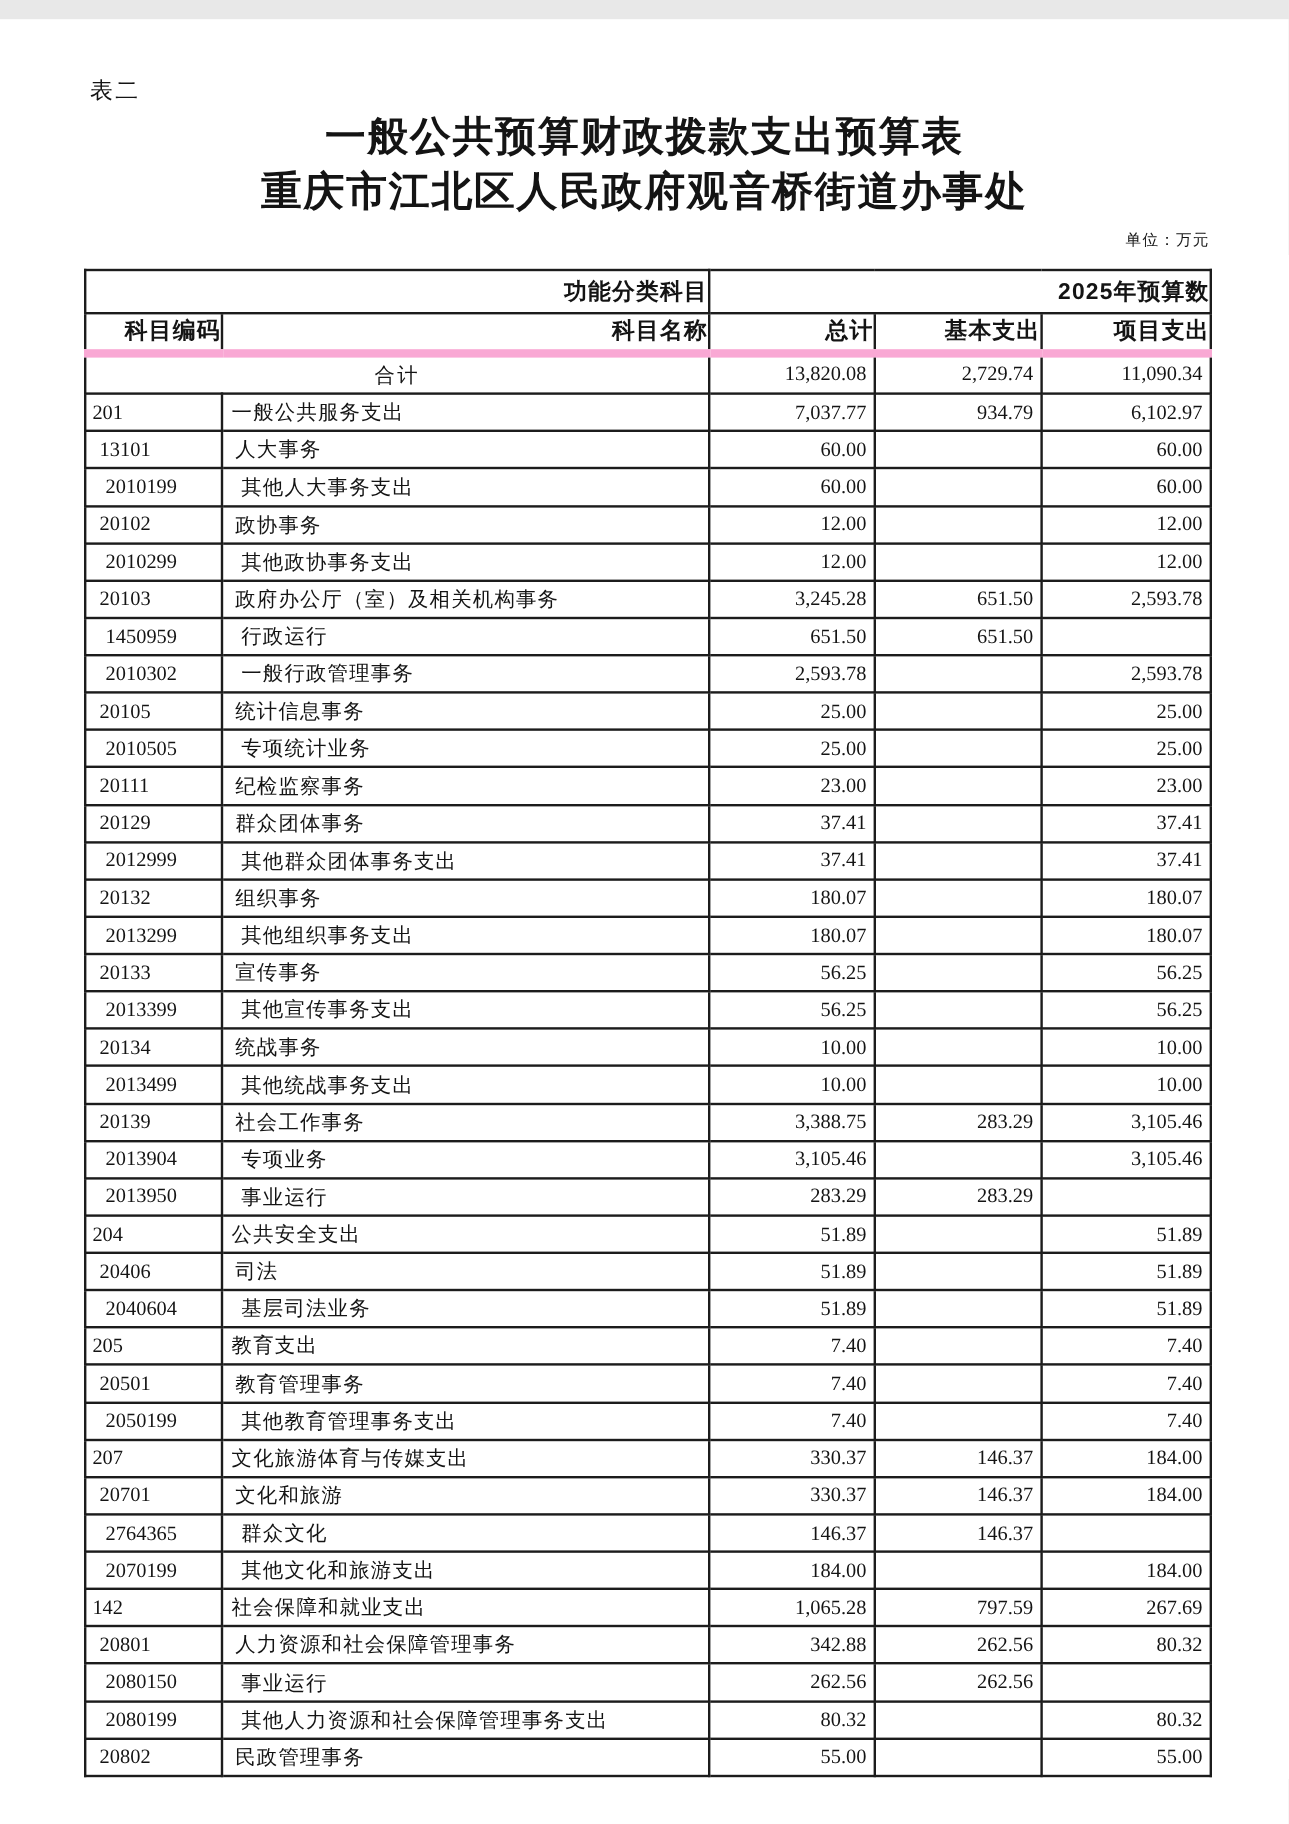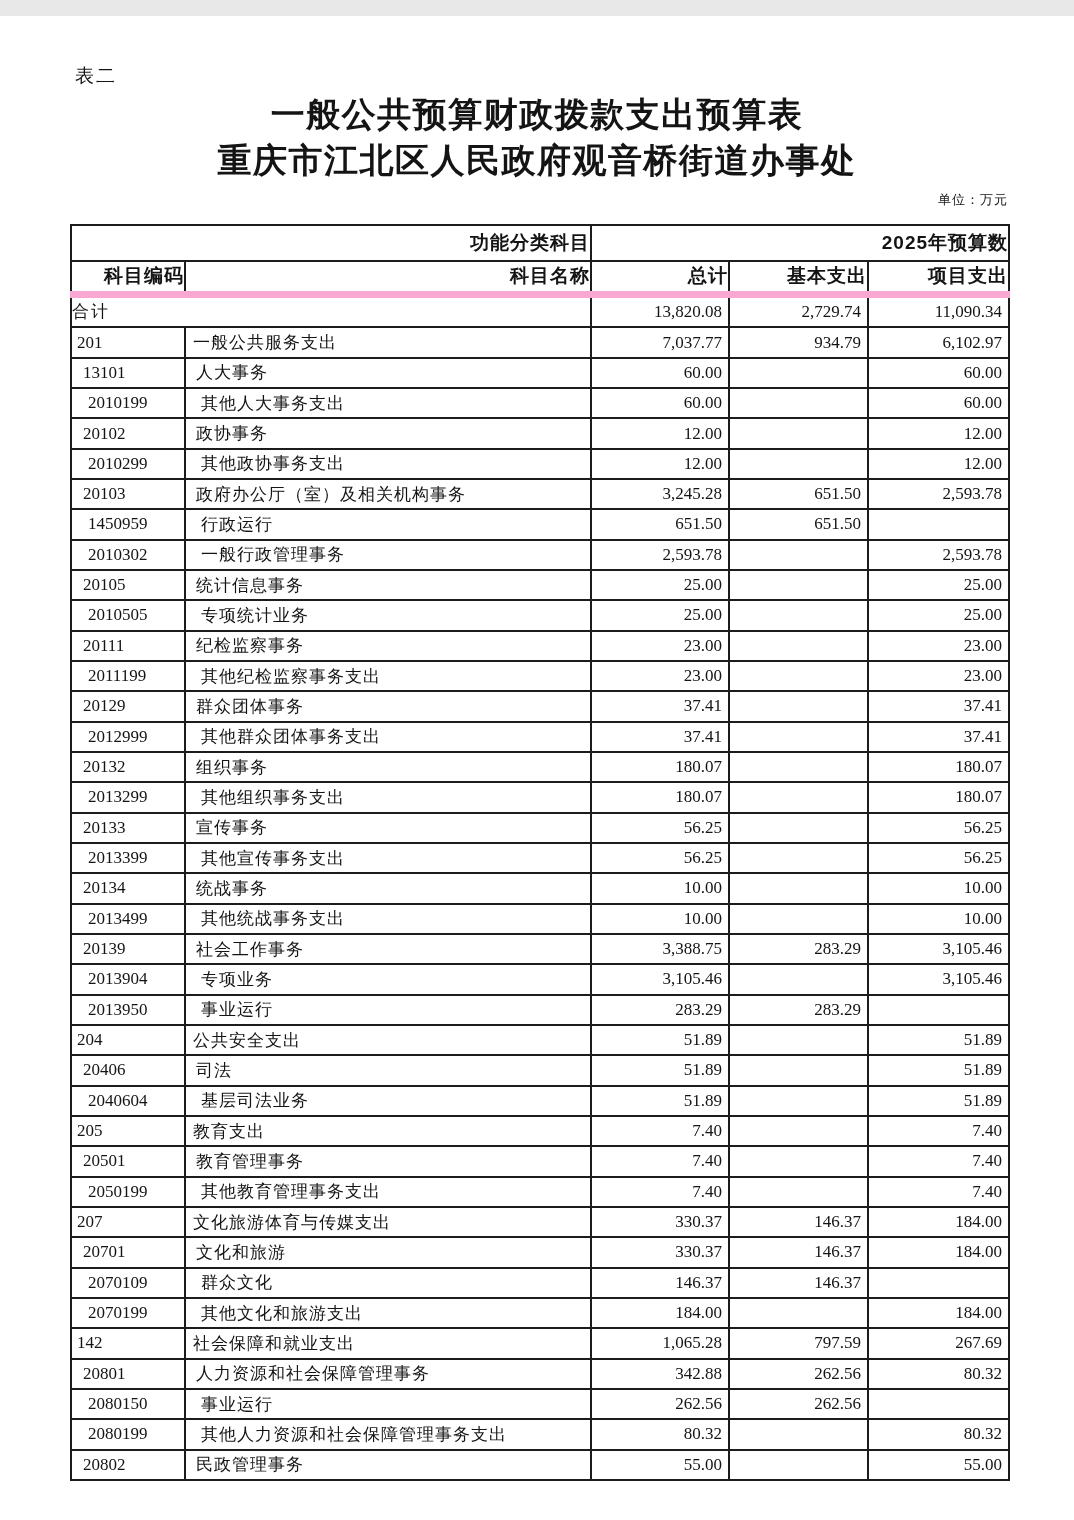--- a/index.html
+++ b/index.html
@@ -45,21 +45,21 @@
   tr.hdr2 { height:33px; }
   tr.hdr2 th { border-bottom:7px solid #f9a8d4; }
   .budget td { font-size:17px; }
   td.num { text-align:right; padding-right:6px; font-size:17px; }
   td.code { text-align:left; padding-left:5px; }
   td.name { text-align:left; padding-left:7px; letter-spacing:1px; }
   td.code.lvl2 { padding-left:11px; }
   td.code.lvl3 { padding-left:16px; }
   td.name.lvl2 { padding-left:10px; }
   td.name.lvl3 { padding-left:15px; }
-  td.total-label { letter-spacing:2px; }
+  td.total-label { text-align:center; letter-spacing:2px; }
 </style>
 </head>
 <body>
 
 <div class="page">
 
   <div class="table-label">表二</div>
 
   <div class="doc-title">
     <div>一般公共预算财政拨款支出预算表</div>
@@ -168,27 +168,20 @@
           <td class="num">25.00</td>
         </tr>
         <tr>
           <td class="code lvl2">20111</td>
           <td class="name lvl2">纪检监察事务</td>
           <td class="num">23.00</td>
           <td class="num"></td>
           <td class="num">23.00</td>
         </tr>
         <tr>
-          <td class="code lvl3">2011199</td>
-          <td class="name lvl3">其他纪检监察事务支出</td>
-          <td class="num">23.00</td>
-          <td class="num"></td>
-          <td class="num">23.00</td>
-        </tr>
-        <tr>
           <td class="code lvl2">20129</td>
           <td class="name lvl2">群众团体事务</td>
           <td class="num">37.41</td>
           <td class="num"></td>
           <td class="num">37.41</td>
         </tr>
         <tr>
           <td class="code lvl3">2012999</td>
           <td class="name lvl3">其他群众团体事务支出</td>
           <td class="num">37.41</td>
@@ -308,21 +301,21 @@
           <td class="num">184.00</td>
         </tr>
         <tr>
           <td class="code lvl2">20701</td>
           <td class="name lvl2">文化和旅游</td>
           <td class="num">330.37</td>
           <td class="num">146.37</td>
           <td class="num">184.00</td>
         </tr>
         <tr>
-          <td class="code lvl3">2070109</td>
+          <td class="code lvl3">2764365</td>
           <td class="name lvl3">群众文化</td>
           <td class="num">146.37</td>
           <td class="num">146.37</td>
           <td class="num"></td>
         </tr>
         <tr>
           <td class="code lvl3">2070199</td>
           <td class="name lvl3">其他文化和旅游支出</td>
           <td class="num">184.00</td>
           <td class="num"></td>

